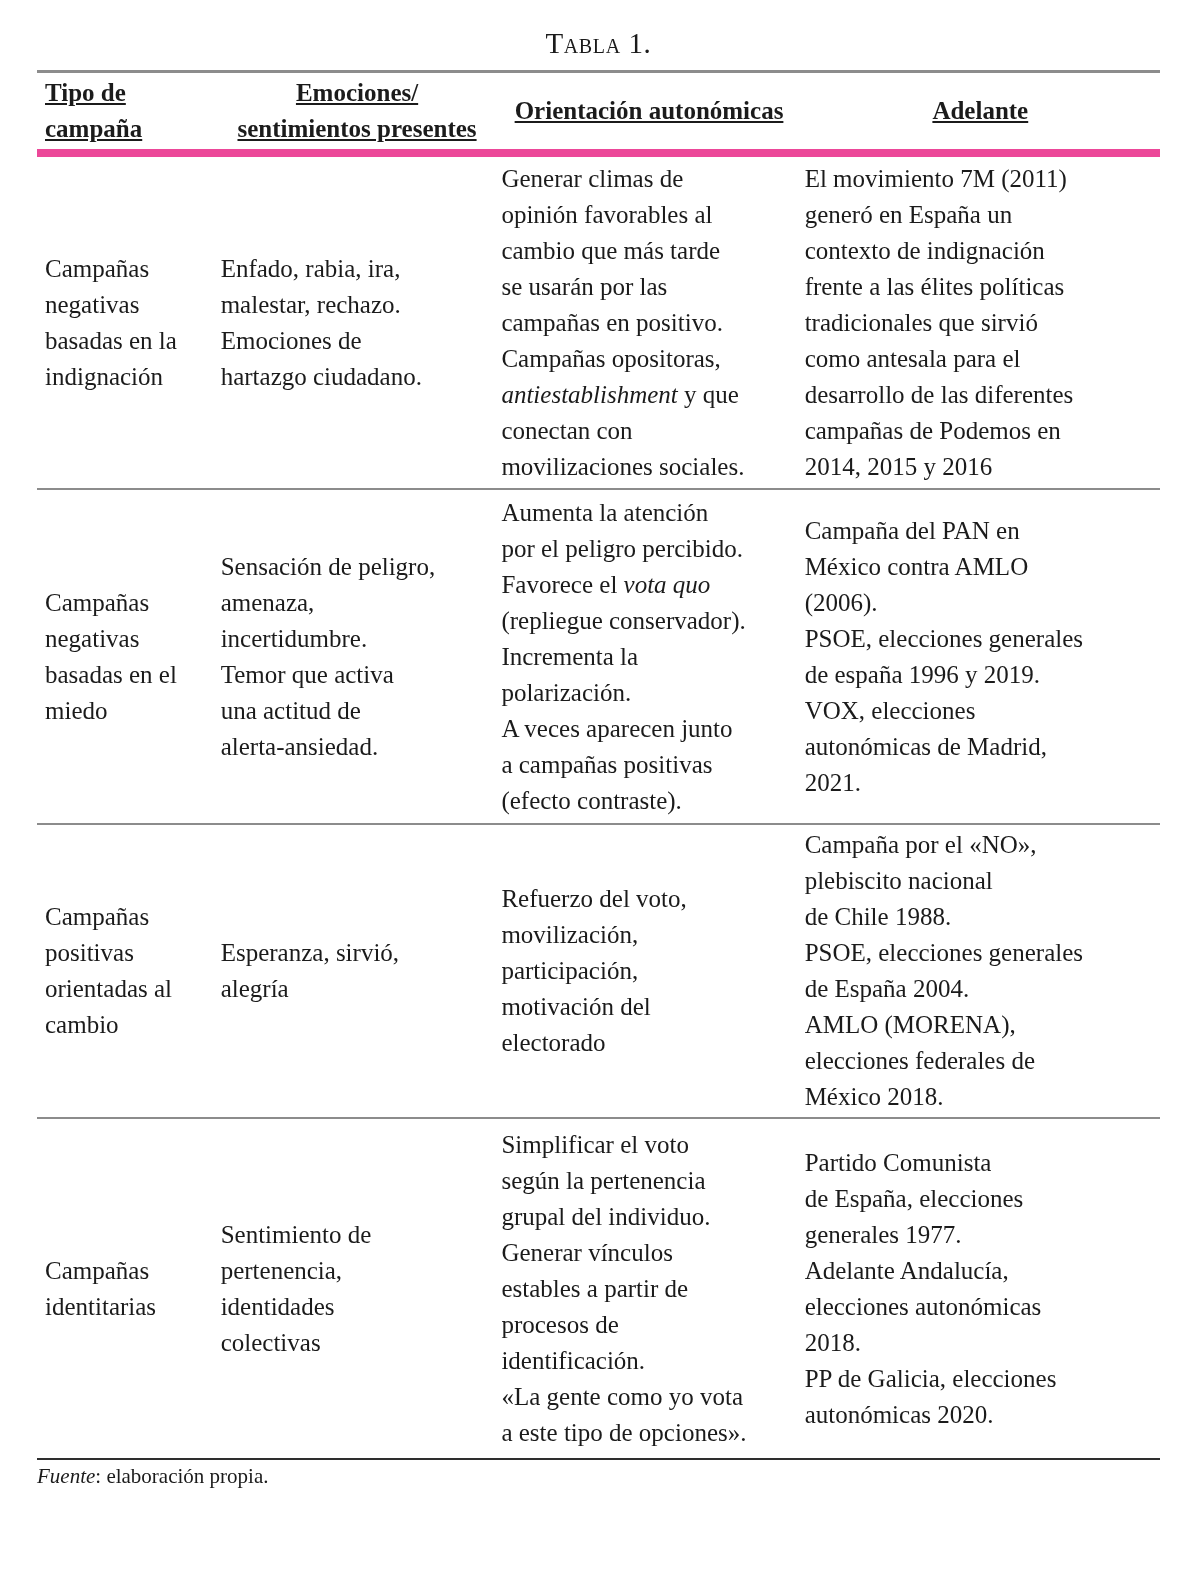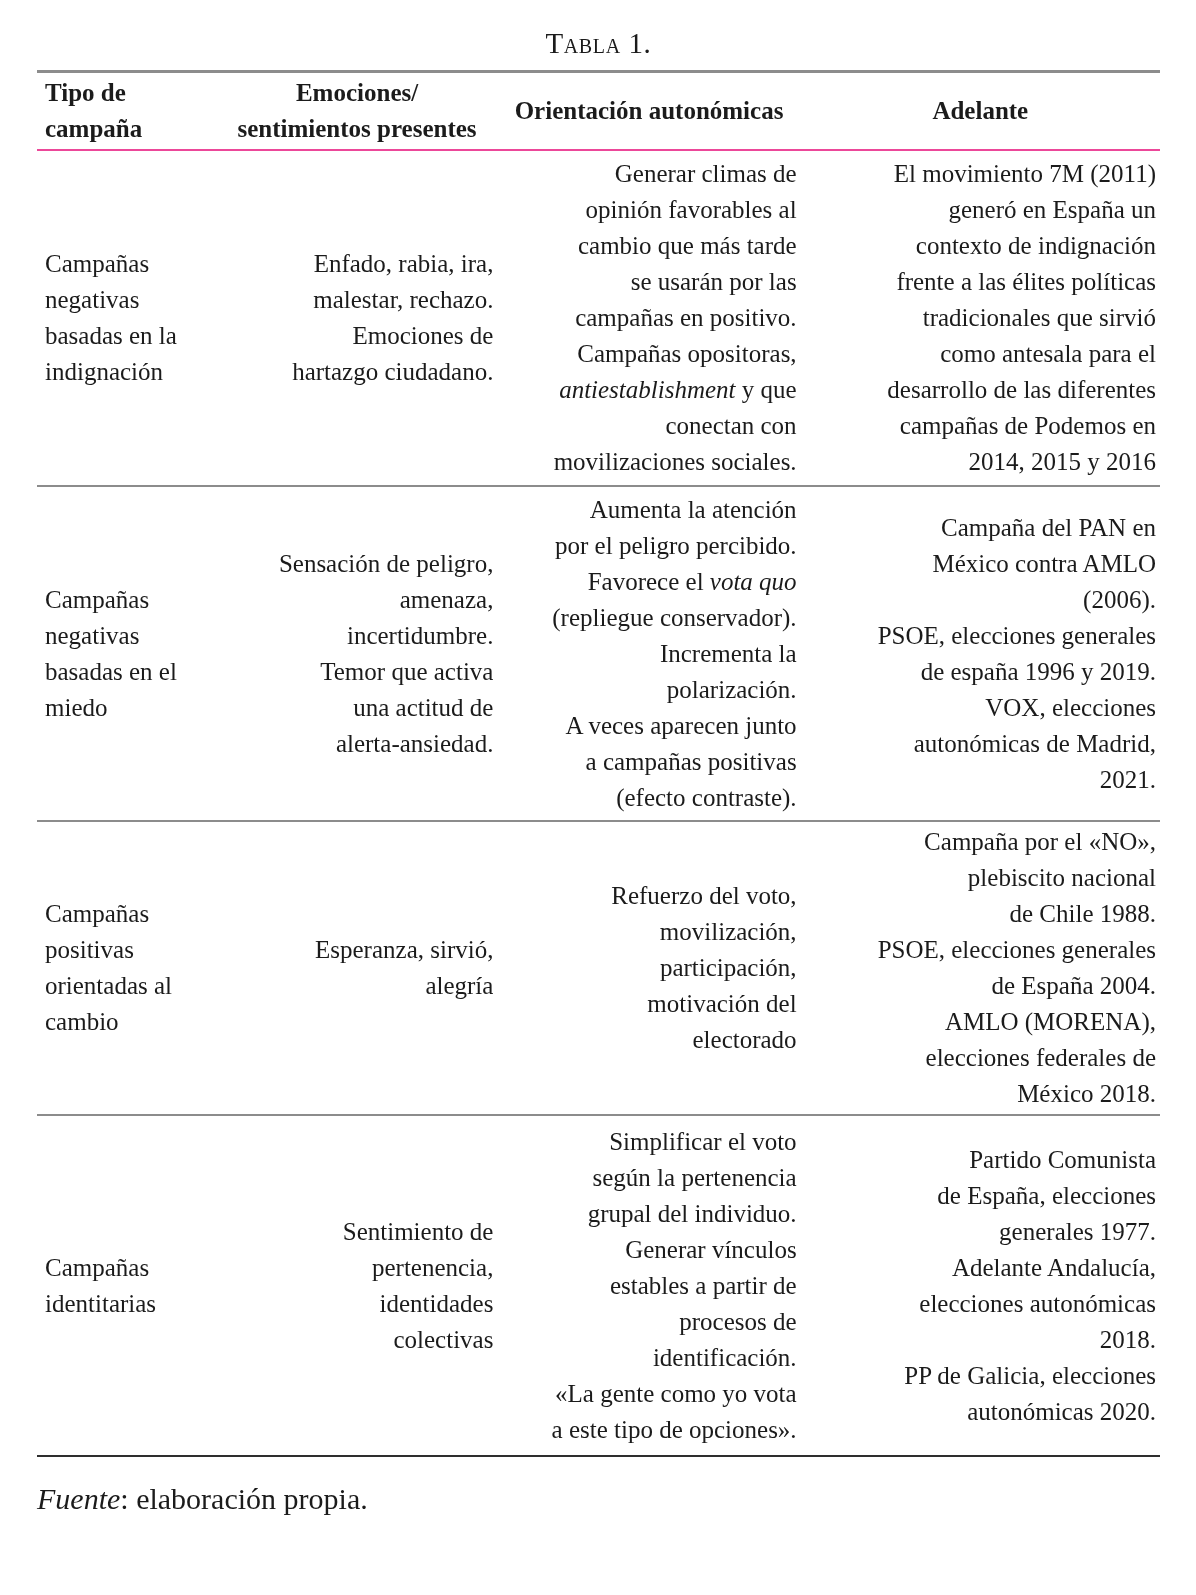--- a/index.html
+++ b/index.html
@@ -34,44 +34,43 @@
   table.emotions-table {
     width: 100%;
     border-collapse: collapse;
     border-top: 3px solid #8c8c8c;
     table-layout: fixed;
   }
   col.c0 { width: 16%; }
   col.c1 { width: 25%; }
   col.c2 { width: 27%; }
   col.c3 { width: 32%; }
-  thead tr { border-bottom: 2px solid #ec4899; }
+  thead tr { border-bottom: 8px solid #ec4899; text-decoration: underline; }
   tbody tr { border-bottom: 2px solid #8c8c8c; }
   tbody tr:last-child { border-bottom: 2px solid #2e2e2e; }
   th, td {
     vertical-align: middle;
     white-space: pre-line;
     font-size: 25px;
     line-height: 36px;
     padding: 2px 4px;
   }
   th {
     font-weight: 700;
     height: 75px;
     text-align: center;
   }
   th.left, td.left { text-align: left; padding-left: 8px; }
-  td { text-align: right; }
+  td { text-align: left; }
   tr.r1 td { height: 336px; }
   tr.r2 td { height: 335px; }
   tr.r3 td { height: 294px; }
   tr.r4 td { height: 341px; }
   .source-note {
-    margin-top: 26px;
-    font-size: 30px;
+    font-size: 21px;
     line-height: 32px;
   }
 </style>
 </head>
 <body>
 
 <div class="page">
 
   <div class="table-title">Tabla 1.</div>
 

